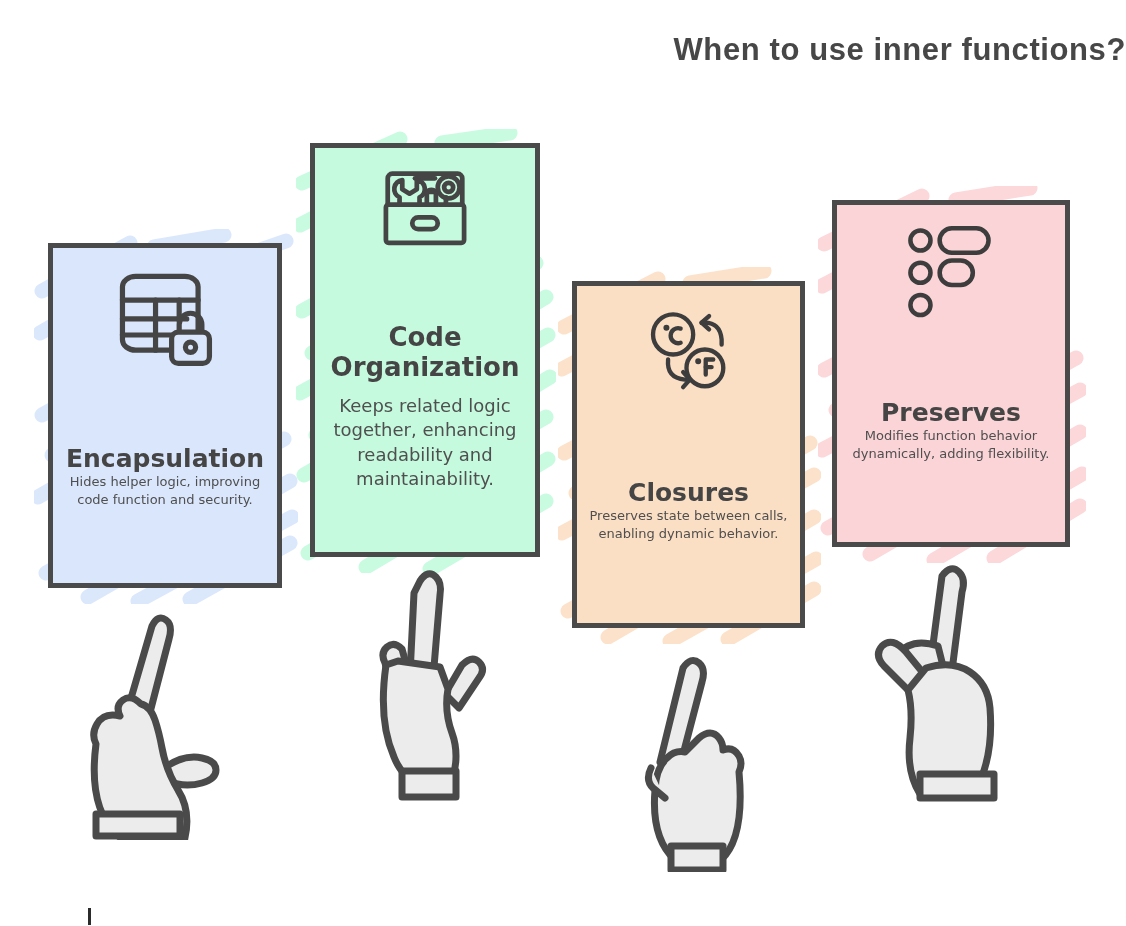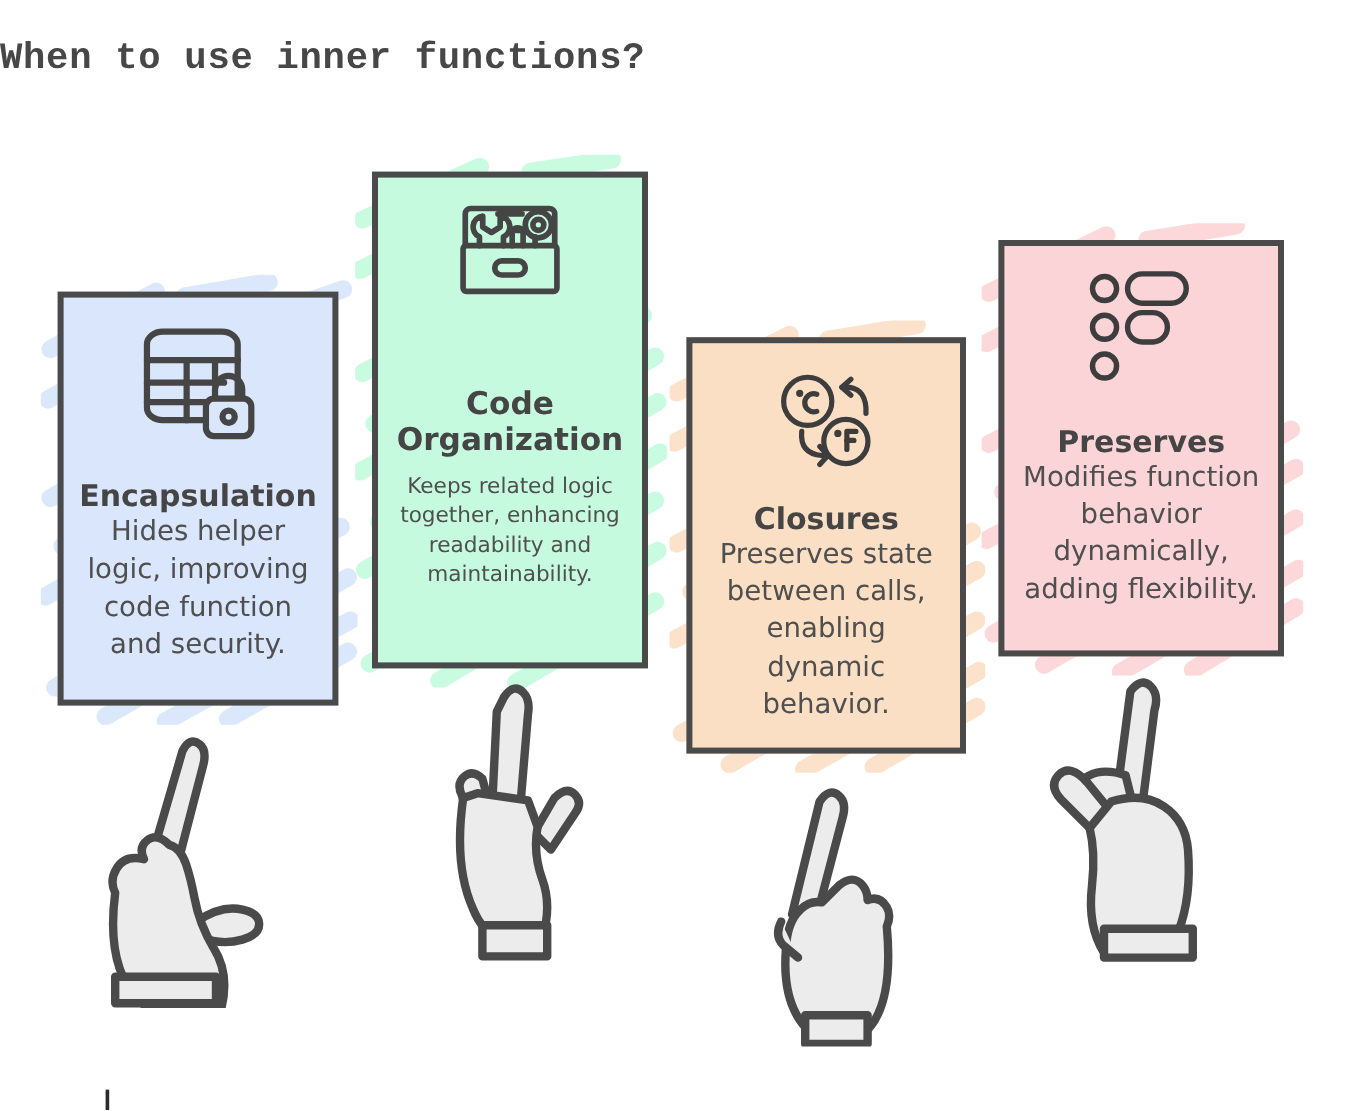--- a/index.html
+++ b/index.html
@@ -23,22 +23,22 @@
     height: 926px;
     background: #ffffff;
   }
 
   
   .page-title {
     position: absolute;
     left: 0;
     top: 32px;
     width: 1126px;
-    text-align: left;
-    font-family: Liberation Mono, monospace;
+    text-align: right;
+    font-family: Liberation Sans, sans-serif;
     font-size: 31px;
     font-weight: bold;
     letter-spacing: 0.6px;
     color: #474747;
     white-space: nowrap;
   }
 
   
   .card-block {
     position: absolute;
@@ -81,21 +81,21 @@
     font-size: 25px;
     color: #454545;
     text-align: center;
     line-height: 1.16;
     padding: 0 8px;
     margin-top: auto;
   }
 
   .card-desc {
     font-family: "DejaVu Sans", sans-serif;
-    font-size: 23px;
+    font-size: 13px;
     color: #4f4f4f;
     text-align: center;
     line-height: 1.36;
     padding: 0 12px;
     margin-bottom: auto;
   }
 
   
   #block-encapsulation { left: 48px;  top: 243px; width: 234px; height: 345px; }
   #block-code-org      { left: 310px; top: 143px; width: 230px; height: 414px; }

